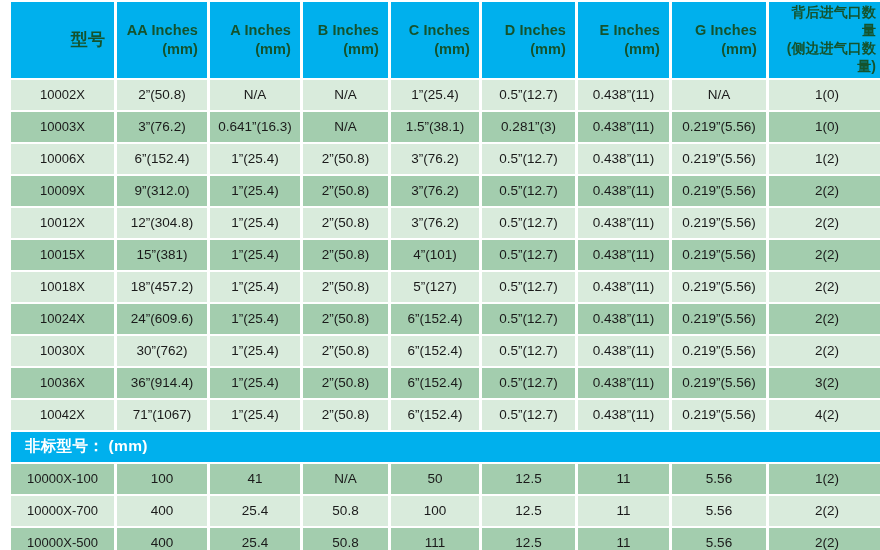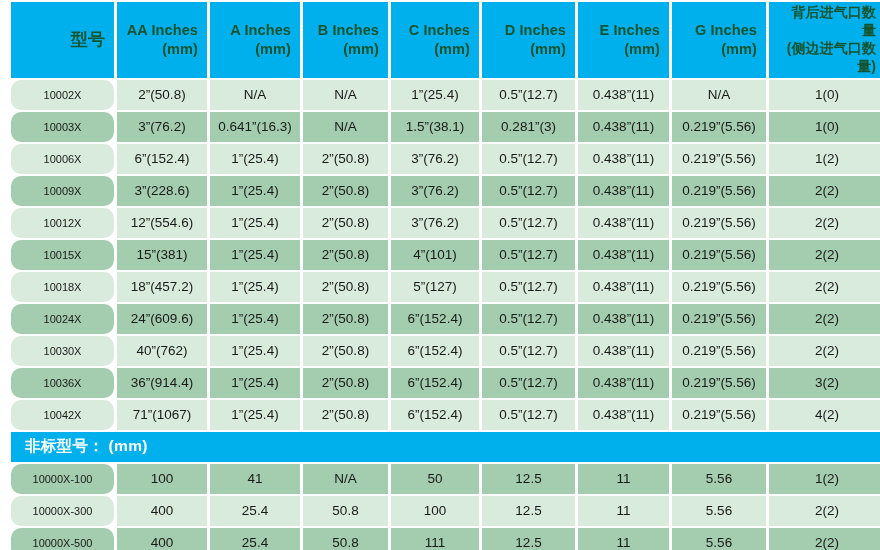--- a/index.html
+++ b/index.html
@@ -74,22 +74,21 @@
     background: #00B0ED;
     color: #ffffff;
     font-size: 15.5px;
     font-weight: bold;
     text-align: left;
     padding-left: 14px;
     height: 26px;
     letter-spacing: 0.3px;
   }
   td.model-cell {
-    font-size: 11px;
-    border-radius: 10px;
+    font-size: 13px;
   }
 </style>
 </head>
 <body>
 
 <div class="spec-table">
   <table>
     <colgroup>
       <col class="c-model">
         <col class="c-aa">
@@ -169,32 +168,32 @@
           <td>1”(25.4)</td>
           <td>2”(50.8)</td>
           <td>3”(76.2)</td>
           <td>0.5”(12.7)</td>
           <td>0.438”(11)</td>
           <td>0.219”(5.56)</td>
           <td>1(2)</td>
         </tr>
         <tr class="row-dark">
           <td class="model-cell">10009X</td>
-          <td>3”(228.6)</td>
+          <td>9”(312.0)</td>
           <td>1”(25.4)</td>
           <td>2”(50.8)</td>
           <td>3”(76.2)</td>
           <td>0.5”(12.7)</td>
           <td>0.438”(11)</td>
           <td>0.219”(5.56)</td>
           <td>2(2)</td>
         </tr>
         <tr class="row-light">
           <td class="model-cell">10012X</td>
-          <td>12”(554.6)</td>
+          <td>12”(304.8)</td>
           <td>1”(25.4)</td>
           <td>2”(50.8)</td>
           <td>3”(76.2)</td>
           <td>0.5”(12.7)</td>
           <td>0.438”(11)</td>
           <td>0.219”(5.56)</td>
           <td>2(2)</td>
         </tr>
         <tr class="row-dark">
           <td class="model-cell">10015X</td>
@@ -224,21 +223,21 @@
           <td>1”(25.4)</td>
           <td>2”(50.8)</td>
           <td>6”(152.4)</td>
           <td>0.5”(12.7)</td>
           <td>0.438”(11)</td>
           <td>0.219”(5.56)</td>
           <td>2(2)</td>
         </tr>
         <tr class="row-light">
           <td class="model-cell">10030X</td>
-          <td>40”(762)</td>
+          <td>30”(762)</td>
           <td>1”(25.4)</td>
           <td>2”(50.8)</td>
           <td>6”(152.4)</td>
           <td>0.5”(12.7)</td>
           <td>0.438”(11)</td>
           <td>0.219”(5.56)</td>
           <td>2(2)</td>
         </tr>
         <tr class="row-dark">
           <td class="model-cell">10036X</td>
@@ -270,21 +269,21 @@
           <td>100</td>
           <td>41</td>
           <td>N/A</td>
           <td>50</td>
           <td>12.5</td>
           <td>11</td>
           <td>5.56</td>
           <td>1(2)</td>
         </tr>
         <tr class="row-light">
-          <td class="model-cell">10000X-300</td>
+          <td class="model-cell">10000X-700</td>
           <td>400</td>
           <td>25.4</td>
           <td>50.8</td>
           <td>100</td>
           <td>12.5</td>
           <td>11</td>
           <td>5.56</td>
           <td>2(2)</td>
         </tr>
         <tr class="row-dark">

